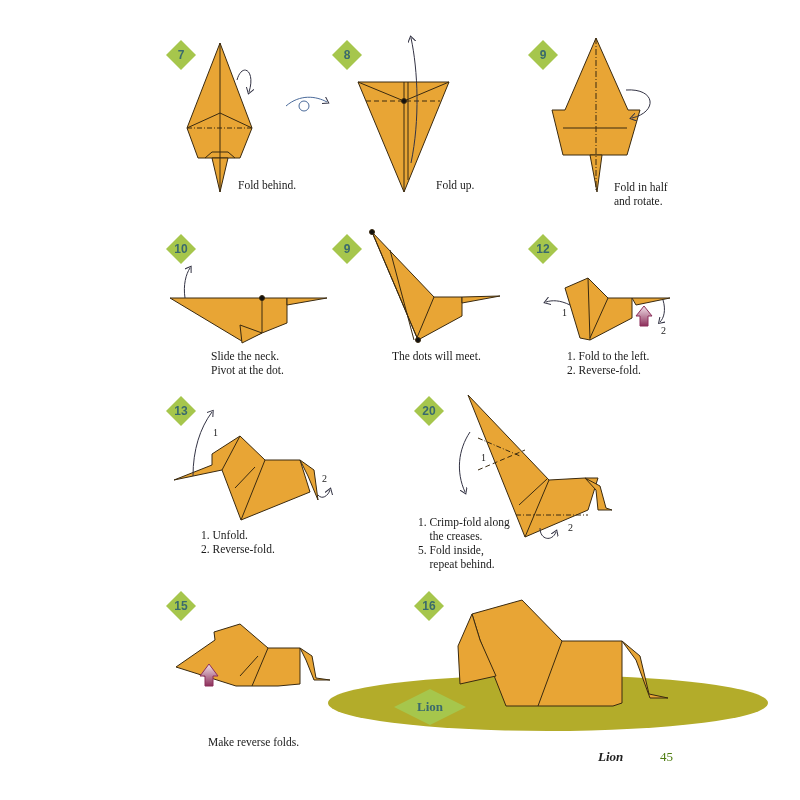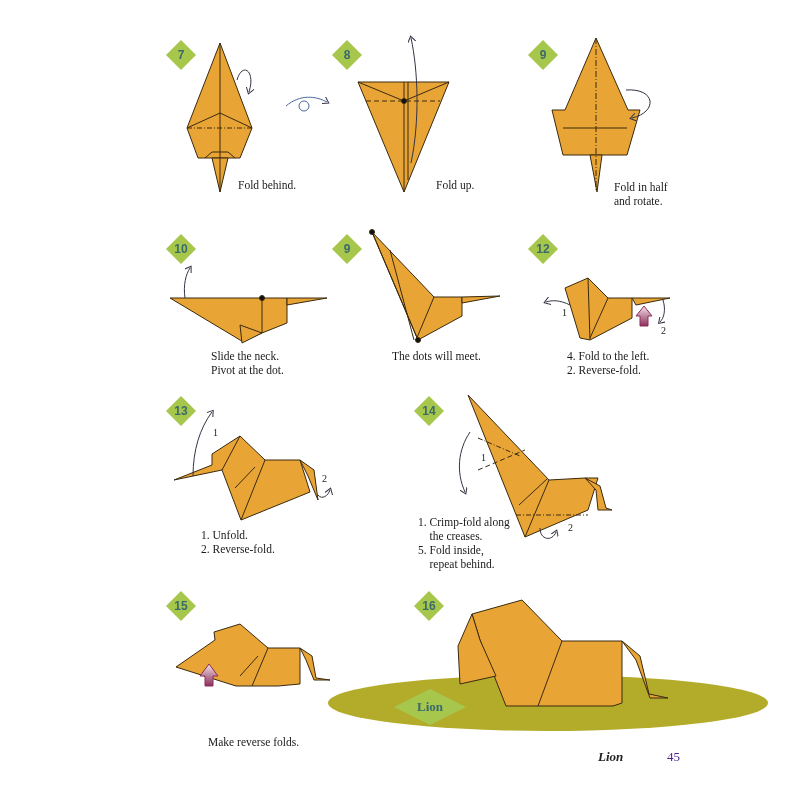--- a/index.html
+++ b/index.html
@@ -3,21 +3,21 @@
 <meta charset="utf-8">
 <style>
   html, body { margin:0; padding:0; background:#ffffff; }
   body { width:800px; height:800px; position:relative; overflow:hidden; font-family:"DejaVu Serif", "Liberation Serif", serif; }
   .badge { position:absolute; width:30px; height:30px; }
   .badge svg { position:absolute; left:0; top:0; }
   .badge span { position:absolute; left:0; top:0; width:30px; height:30px; line-height:30px; text-align:center; font-family:"Liberation Sans", sans-serif; font-weight:bold; font-size:12px; color:#3a6a6c; }
   .caption { position:absolute; font-family:"Liberation Serif", serif; font-size:11.5px; color:#1a1a1a; line-height:14px; white-space:pre; }
   .diagram { position:absolute; left:0; top:0; }
   .footer-title { position:absolute; left:598px; top:749px; font-family:"Liberation Serif", serif; font-style:italic; font-weight:bold; font-size:13px; color:#222; }
-  .footer-num { position:absolute; left:660px; top:749px; font-family:"Liberation Serif", serif; font-size:13px; color:#4c1d95;margin-left:7px; }
+  .footer-num { position:absolute; left:660px; top:749px; font-family:"Liberation Serif", serif; font-size:13px; color:#4d7c0f; }
   .lion-label { position:absolute; left:394px; top:689px; width:72px; height:36px; }
   .lion-label span { position:absolute; left:0; top:0; width:72px; line-height:36px; text-align:center; font-family:"Liberation Serif", serif; font-weight:bold; font-size:13px; color:#3a6a6c; }
 </style>
 </head>
 <body>
 
 <svg class="diagram" width="800" height="800" viewBox="0 0 800 800">
   <defs>
     <linearGradient id="pushg" x1="0" y1="1" x2="0" y2="0">
       <stop offset="0" stop-color="#8c2e5a"></stop>
@@ -179,21 +179,21 @@
 <div class="badge" style="left:166px;top:396px;">
     <svg width="30" height="30">
       <polygon points="15,0 30,15 15,30 0,15" fill="#a6c64c"></polygon>
     </svg>
     <span>13</span>
   </div>
 <div class="badge" style="left:414px;top:396px;">
     <svg width="30" height="30">
       <polygon points="15,0 30,15 15,30 0,15" fill="#a6c64c"></polygon>
     </svg>
-    <span>14</span>
+    <span>20</span>
   </div>
 <div class="badge" style="left:166px;top:591px;">
     <svg width="30" height="30">
       <polygon points="15,0 30,15 15,30 0,15" fill="#a6c64c"></polygon>
     </svg>
     <span>15</span>
   </div>
 <div class="badge" style="left:414px;top:591px;">
     <svg width="30" height="30">
       <polygon points="15,0 30,15 15,30 0,15" fill="#a6c64c"></polygon>
@@ -201,21 +201,21 @@
     <span>16</span>
   </div>
 
 <div class="caption" style="left:238px;top:178px;">Fold behind.</div>
 <div class="caption" style="left:436px;top:178px;">Fold up.</div>
 <div class="caption" style="left:614px;top:180px;">Fold in half
 and rotate.</div>
 <div class="caption" style="left:211px;top:349px;">Slide the neck.
 Pivot at the dot.</div>
 <div class="caption" style="left:392px;top:349px;font-family:Liberation Serif, serif;">The dots will meet.</div>
-<div class="caption" style="left:567px;top:349px;">4. Fold to the left.
+<div class="caption" style="left:567px;top:349px;">1. Fold to the left.
 2. Reverse-fold.</div>
 <div class="caption" style="left:201px;top:528px;">1. Unfold.
 2. Reverse-fold.</div>
 <div class="caption" style="left:418px;top:515px;">1. Crimp-fold along
     the creases.
 5. Fold inside,
     repeat behind.</div>
 <div class="caption" style="left:208px;top:699px;margin-top:36px;">Make reverse folds.</div>
 
 <div class="lion-label">

